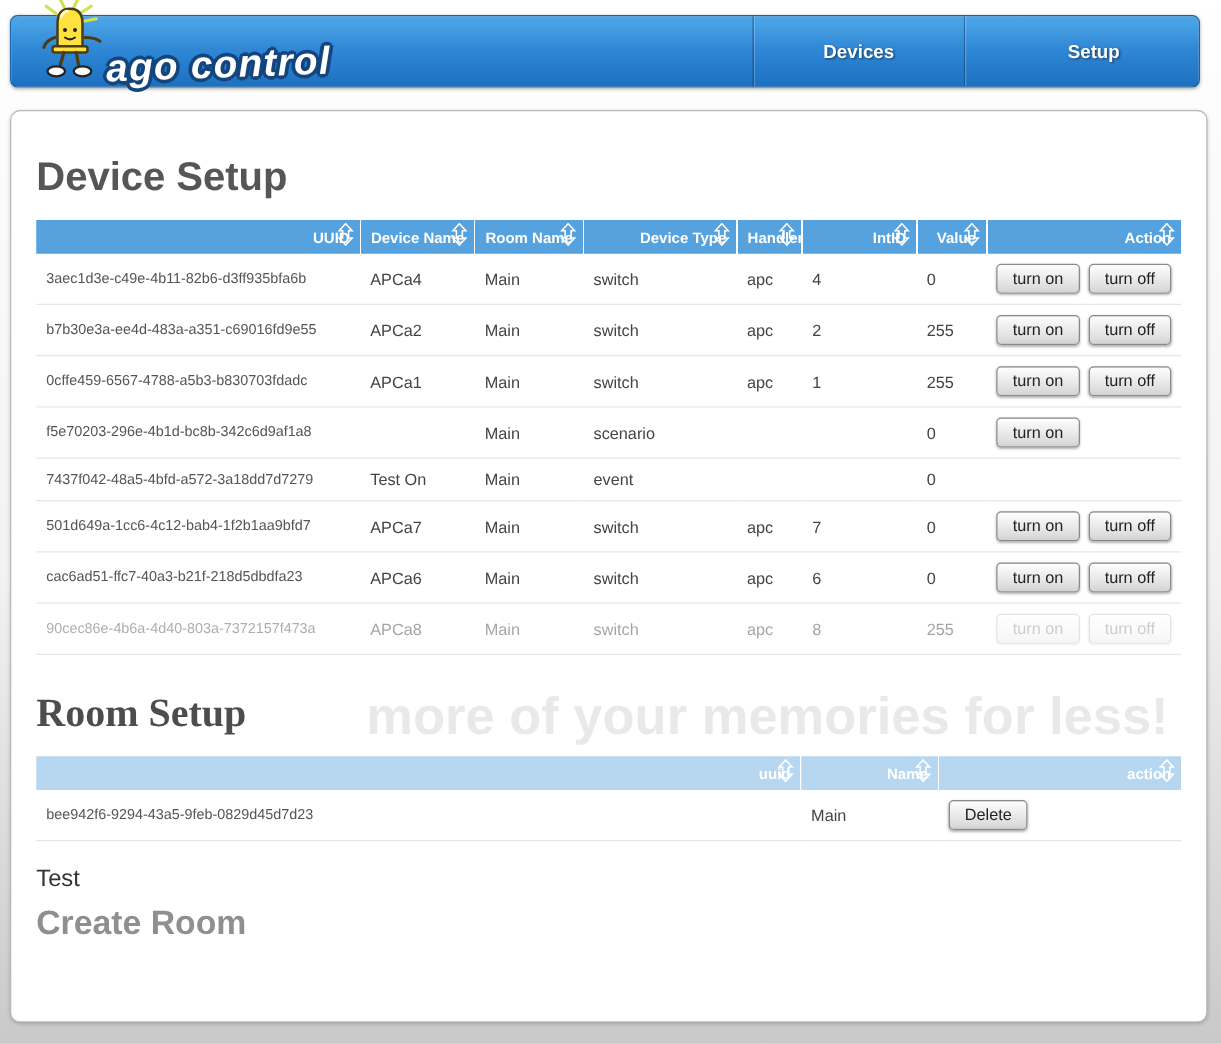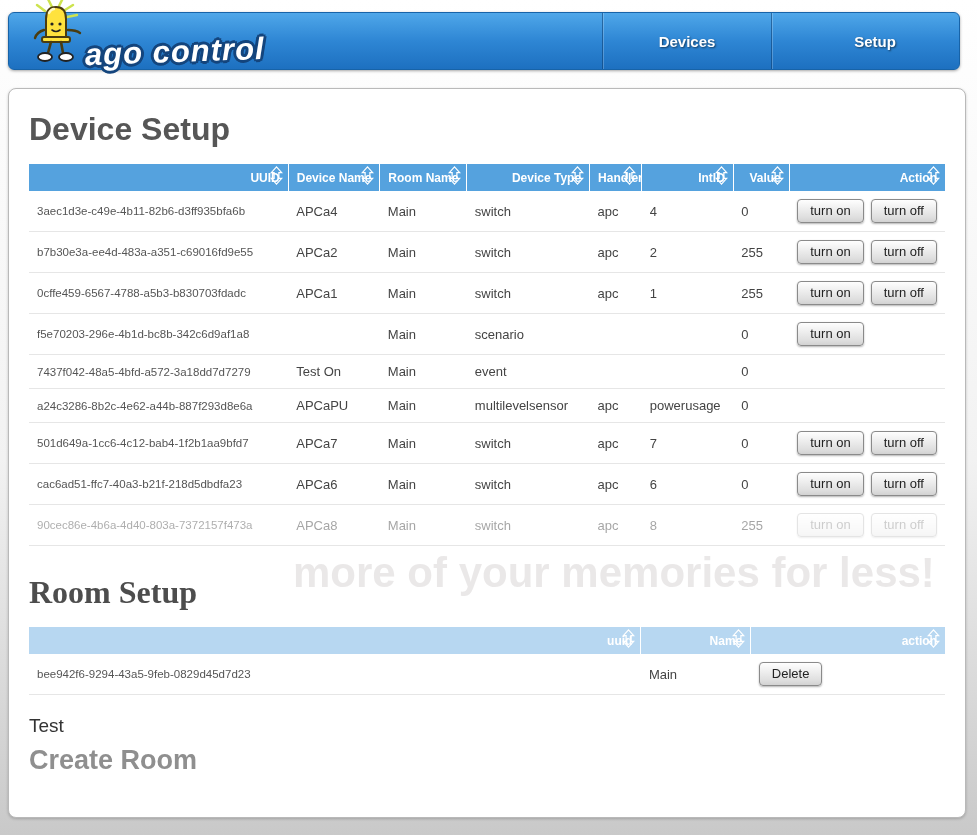--- a/index.html
+++ b/index.html
@@ -31,21 +31,21 @@
     text-shadow:1px 1px 2px rgba(0,0,0,.55);
     border-left:1px solid rgba(12,60,110,.55);
     box-shadow:inset 1px 0 0 rgba(255,255,255,.22);
   }
   .nav-item:last-child{border-radius:0 6px 6px 0;padding-left:19px;}
   
   .card{
     position:absolute;left:8px;top:88px;width:958px;height:730px;
     background:#fff;border:1px solid #b9b9b9;border-radius:8px;
     box-shadow:0 1px 3px rgba(0,0,0,.2);
-    padding:0 0;box-sizing:border-box;
+    padding:12px 0;box-sizing:border-box;
   }
   .card-inner{padding:0 20px;}
   h1.section{font-size:32px;font-weight:bold;color:#565656;margin:22px 0 16px;}
   h1.room-title{margin-top:28px;color:#4d4d4d;font-family:Liberation Serif, serif;}
   
   table{width:100%;border-collapse:collapse;font-size:13px;table-layout:fixed;}
   thead th{
     color:#fff;font-size:12px;font-weight:bold;text-align:right;
     padding:5px 8px;height:17px;white-space:nowrap;overflow:hidden;
     border-right:1px solid rgba(255,255,255,.55);position:relative;
@@ -205,30 +205,20 @@
             <td class="uuid">7437f042-48a5-4bfd-a572-3a18dd7d7279</td>
             <td>Test On</td>
             <td>Main</td>
             <td>event</td>
             <td></td>
             <td></td>
             <td>0</td>
             <td></td>
           </tr>
           <tr>
-            <td class="uuid">a24c3286-8b2c-4e62-a44b-887f293d8e6a</td>
-            <td>APCaPU</td>
-            <td>Main</td>
-            <td>multilevelsensor</td>
-            <td>apc</td>
-            <td>powerusage</td>
-            <td>0</td>
-            <td></td>
-          </tr>
-          <tr>
             <td class="uuid">501d649a-1cc6-4c12-bab4-1f2b1aa9bfd7</td>
             <td>APCa7</td>
             <td>Main</td>
             <td>switch</td>
             <td>apc</td>
             <td>7</td>
             <td>0</td>
             <td><button class="btn">turn on</button><button class="btn">turn off</button></td>
           </tr>
           <tr>

